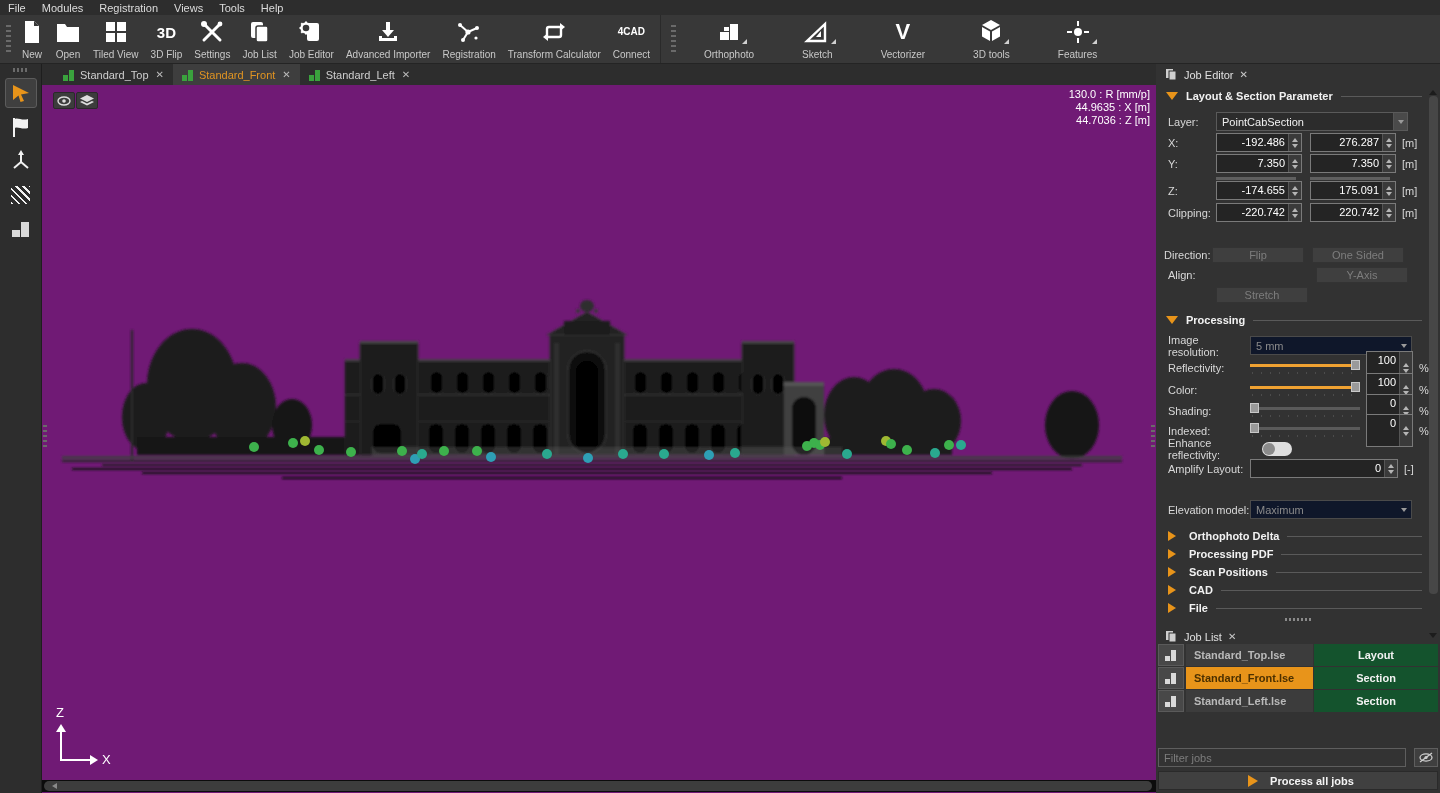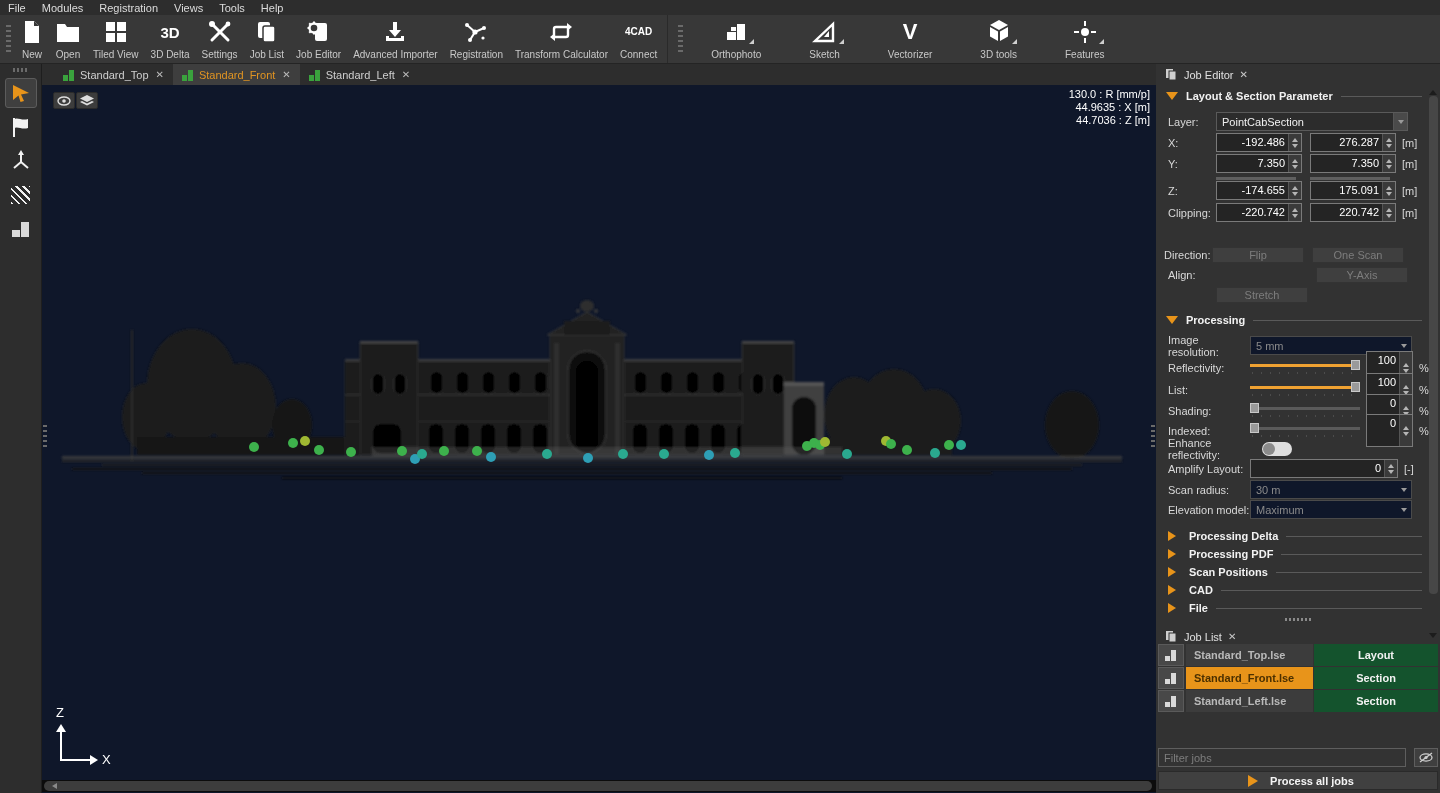--- a/index.html
+++ b/index.html
@@ -46,21 +46,21 @@
              border-right:1px solid #1e1e1e; display:flex; flex-direction:column; align-items:center; }
   .sb-handle { width:16px; height:4px; margin:4px 0 6px 0;
                background:repeating-linear-gradient(to right,#6a6a6a 0 2px,transparent 2px 4px); }
   .sb-item { width:32px; height:30px; display:flex; align-items:center; justify-content:center;
              margin-bottom:4px; cursor:pointer; border-radius:3px; }
   .sb-item.selected { background:#3f3f3f; border:1px solid #5c5c5c; }
   .hatch { width:19px; height:18px;
            background:repeating-linear-gradient(45deg,#f2f2f2 0 2px,transparent 2px 5px); }
 
   
-  .viewport { position:absolute; left:42px; top:85px; width:1114px; height:708px; background:#0f172a; overflow:hidden; }
+  .viewport { position:absolute; left:42px; top:85px; width:1114px; height:708px; background:#701a75; overflow:hidden; }
   .vp-btn { position:absolute; width:22px; height:17px; background:#3c3c3c; border:1px solid #2a2a2a;
             border-radius:2px; display:flex; align-items:center; justify-content:center; cursor:pointer; z-index:5; }
   .coords { position:absolute; right:6px; top:3px; text-align:right; font-size:11px; line-height:13px;
             color:#fff; z-index:5; }
   .dot { position:absolute; width:10px; height:10px; border-radius:50%; z-index:4; }
   .axis { position:absolute; left:12px; top:628px; width:90px; height:60px; z-index:5; }
   .axis .vline { position:absolute; left:6px; top:14px; width:2px; height:34px; background:#fff; }
   .axis .varrow { position:absolute; left:2px; top:6px; width:0; height:0;
                   border:5px solid transparent; border-bottom:8px solid #fff; }
   .axis .hline { position:absolute; left:6px; top:46px; width:32px; height:2px; background:#fff; }
@@ -182,21 +182,21 @@
             <rect x="1" y="2" width="9" height="9" fill="#fff"></rect>
             <rect x="12" y="2" width="9" height="9" fill="#fff"></rect>
             <rect x="1" y="13" width="9" height="9" fill="#fff"></rect>
             <rect x="12" y="13" width="9" height="9" fill="#fff"></rect>
           </svg>
       </span>
         <span class="tb-lab">Tiled View</span>
     </div>
     <div class="tb-item">
       <span class="tb-ico ico-3dtext">3D</span>
-      <span class="tb-lab">3D Delta</span>
+      <span class="tb-lab">3D Flip</span>
     </div>
     <div class="tb-item">
       <span class="tb-ico">
         <svg width="24" height="24">
             <g stroke="#fff" stroke-width="3" stroke-linecap="round">
               <line x1="4" y1="4" x2="20" y2="20"></line>
               <line x1="20" y1="4" x2="4" y2="20"></line>
             </g>
             <circle cx="4" cy="4" r="3" fill="#fff"></circle>
             <circle cx="20" cy="4" r="2.4" fill="#fff"></circle>
@@ -674,21 +674,21 @@
             <i class="dn"></i>
           </span>
         </div>
       <span class="unit">[m]</span>
     </div>
 
 
     <div class="abs je-row" style="top:181px;padding-left:8px;">
       <span class="je-lab">Direction:</span>
       <div class="gbtn" style="width:92px;">Flip</div>
-      <div class="gbtn" style="width:92px;margin-left:8px;">One Scan</div>
+      <div class="gbtn" style="width:92px;margin-left:8px;">One Sided</div>
     </div>
 
     <div class="abs je-row" style="top:201px;">
       <span class="je-lab">Align:</span>
       <div class="gbtn" style="width:92px;margin-top:40px;">X-Axis</div>
       <div class="gbtn" style="width:92px;margin-left:8px;">Y-Axis</div>
     </div>
 
     <div class="abs je-row" style="top:221px;">
       <span class="je-lab"></span>
@@ -723,21 +723,21 @@
           <span class="sf-val">100</span>
           <span class="sf-spin">
             <i class="up"></i>
             <i class="dn"></i>
           </span>
         </div>
       <span class="unit">%</span>
     </div>
 
     <div class="abs je-row" style="top:316px;">
-      <span class="je-lab wide">List:</span>
+      <span class="je-lab wide">Color:</span>
       <div class="slider">
         <i class="sl-track"></i>
           <i class="sl-fill" style="width: 110px;"></i>
           <i class="sl-thumb" style="left: 101px;"></i>
           <i class="sl-ticks"></i>
       </div>
       <div class="numfield">
           <span class="sf-val">100</span>
           <span class="sf-spin">
             <i class="up"></i>
@@ -795,43 +795,34 @@
       <div class="spinfield" style="width:148px;">
           <span class="sf-val">0</span>
           <span class="sf-spin">
             <i class="up"></i>
             <i class="dn"></i>
           </span>
         </div>
       <span class="unit">[-]</span>
     </div>
 
-    <div class="abs je-row" style="top:416px;">
-      <span class="je-lab wide">Scan radius:</span>
-      <div class="dropdown disabled" style="width:162px;">
-        <span class="dd-val">30 m</span>
-        <span class="dd-btn">
-            <i></i>
-          </span>
-      </div>
-    </div>
 
     <div class="abs je-row" style="top:436px;">
       <span class="je-lab wide">Elevation model:</span>
       <div class="dropdown disabled" style="width:162px;">
         <span class="dd-val">Maximum</span>
         <span class="dd-btn">
             <i></i>
           </span>
       </div>
     </div>
 
     <div class="abs sec-head" style="top:464px;">
       <i class="tri-right"></i>
-      <b>Processing Delta</b>
+      <b>Orthophoto Delta</b>
         <span class="line"></span>
     </div>
     <div class="abs sec-head" style="top:482px;">
       <i class="tri-right"></i>
       <b>Processing PDF</b>
         <span class="line"></span>
     </div>
     <div class="abs sec-head" style="top:500px;">
       <i class="tri-right"></i>
       <b>Scan Positions</b>

